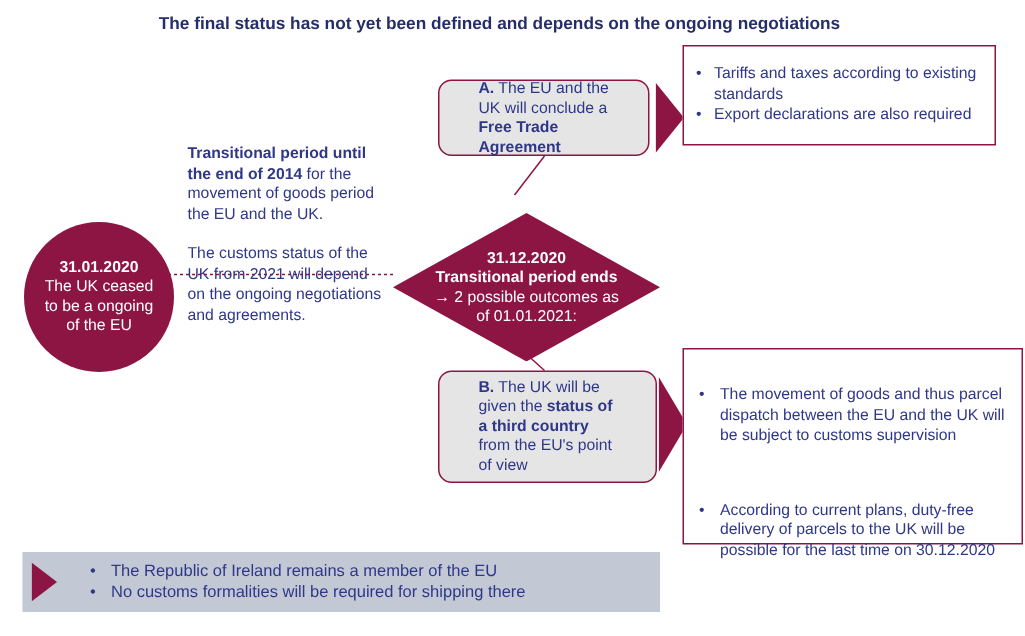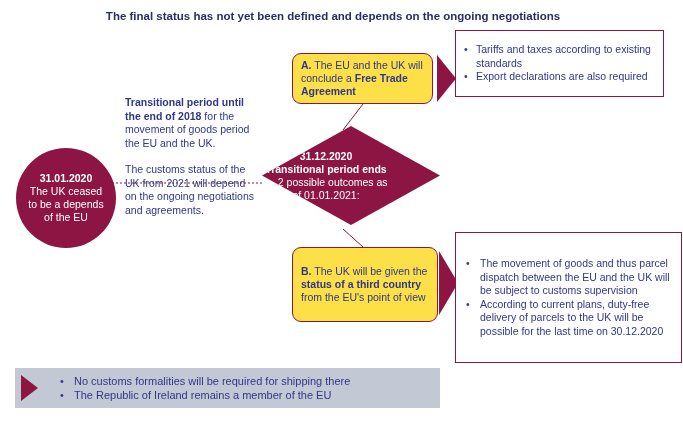--- a/index.html
+++ b/index.html
@@ -34,32 +34,32 @@
   }
   .milestone-circle .inner{width:84px;}
 
   .transition-text{
     left:125px;top:96px;width:134px;
     font-size:10.5px;line-height:13.5px;color:var(--text-navy);
   }
   .transition-text p{margin:0 0 13px 0;}
 
   .diamond{
-    left:262px;top:126px;width:178px;height:99px;
+    left:262px;top:142px;width:178px;height:99px;
     background:var(--maroon);
     clip-path:polygon(50% 0,100% 50%,50% 100%,0 50%);
-    display:flex;align-items:center;justify-content:flex-start;text-align:center;
+    display:flex;align-items:center;justify-content:center;text-align:center;
     color:#fff;font-size:10.5px;line-height:13px;
   }
   .diamond .inner{width:128px;}
 
   .outcome-box{
-    background:#fde047;border:1.5px solid var(--maroon);border-radius:9px;
+    background:#e5e5e5;border:1.5px solid var(--maroon);border-radius:9px;
     font-size:10.5px;line-height:13px;color:var(--text-navy);
-    padding:6px 8px;box-sizing:border-box;
+    padding:6px 26px;box-sizing:border-box;
     display:flex;align-items:center;
   }
   .outcome-box-a{left:292px;top:53px;width:141px;height:51px;}
   .outcome-box-b{left:292px;top:247px;width:146px;height:75px;}
 
   .flow-arrow{
     background:var(--maroon);
     clip-path:polygon(0 0,100% 50%,0 100%);
   }
   .flow-arrow-a{left:437px;top:55px;width:19px;height:47px;}
@@ -70,21 +70,21 @@
     font-size:10.5px;line-height:13.5px;color:var(--text-navy);
     box-sizing:border-box;padding:7px 8px;
     display:flex;align-items:center;
   }
   .bullet-box-a{left:455px;top:30px;width:209px;height:67px;}
   .bullet-box-b{left:455px;top:232px;width:227px;height:131px;}
 
   ul.bullets{list-style:none;margin:0;padding:0;}
   ul.bullets li{position:relative;padding-left:12px;margin:0;}
   ul.bullets li::before{content:"\2022";position:absolute;left:0;top:0;}
-  .bullet-box-b ul.bullets li{padding-left:16px;}
+  .bullet-box-b ul.bullets li{padding-left:16px;margin-top:36px;}
   .bullet-box-b ul.bullets li::before{left:2px;}
 
   .ireland-note{
     left:15px;top:368px;width:425px;height:40px;
     background:var(--note-bg);
     display:flex;align-items:center;
     font-size:11px;line-height:14.5px;color:var(--text-navy);
     box-sizing:border-box;
   }
   .ireland-note .tri{
@@ -102,26 +102,26 @@
 
 <svg class="abs connector-svg" viewBox="0 0 683 424" xmlns="http://www.w3.org/2000/svg">
   <line x1="112" y1="183" x2="262" y2="183" stroke="#8C1544" stroke-width="1" stroke-dasharray="2 2"></line>
   <line x1="343" y1="130" x2="363" y2="104" stroke="#8C1544" stroke-width="1"></line>
   <line x1="343" y1="229" x2="363" y2="247" stroke="#8C1544" stroke-width="1"></line>
 </svg>
 
 <div class="abs milestone-circle">
   <div class="inner">
     <span class="b block">31.01.2020</span>
-    <span>The UK ceased to be a depends of the EU</span>
+    <span>The UK ceased to be a ongoing of the EU</span>
   </div>
 </div>
 
 <div class="abs transition-text">
-  <p><span class="b">Transitional period until the end of 2018</span><span> for the movement of goods period the EU and the UK.</span></p>
+  <p><span class="b">Transitional period until the end of 2014</span><span> for the movement of goods period the EU and the UK.</span></p>
   <p>The customs status of the UK from 2021 will depend on the ongoing negotiations and agreements.</p>
 </div>
 
 <div class="abs diamond">
   <div class="inner">
     <span class="b block">31.12.2020</span>
     <span class="b">Transitional period ends →</span><span> 2 possible outcomes as of 01.01.2021:</span>
   </div>
 </div>
 
@@ -147,16 +147,16 @@
 <div class="abs bullet-box bullet-box-b">
   <ul class="bullets">
     <li>The movement of goods and thus parcel dispatch between the EU and the UK will be subject to customs supervision</li>
     <li>According to current plans, duty-free delivery of parcels to the UK will be possible for the last time on 30.12.2020</li>
   </ul>
 </div>
 
 <div class="abs ireland-note">
   <div class="tri"></div>
   <ul class="bullets">
+    <li>The Republic of Ireland remains a member of the EU</li>
     <li>No customs formalities will be required for shipping there</li>
-    <li>The Republic of Ireland remains a member of the EU</li>
   </ul>
 </div>
 
 </body></html>

